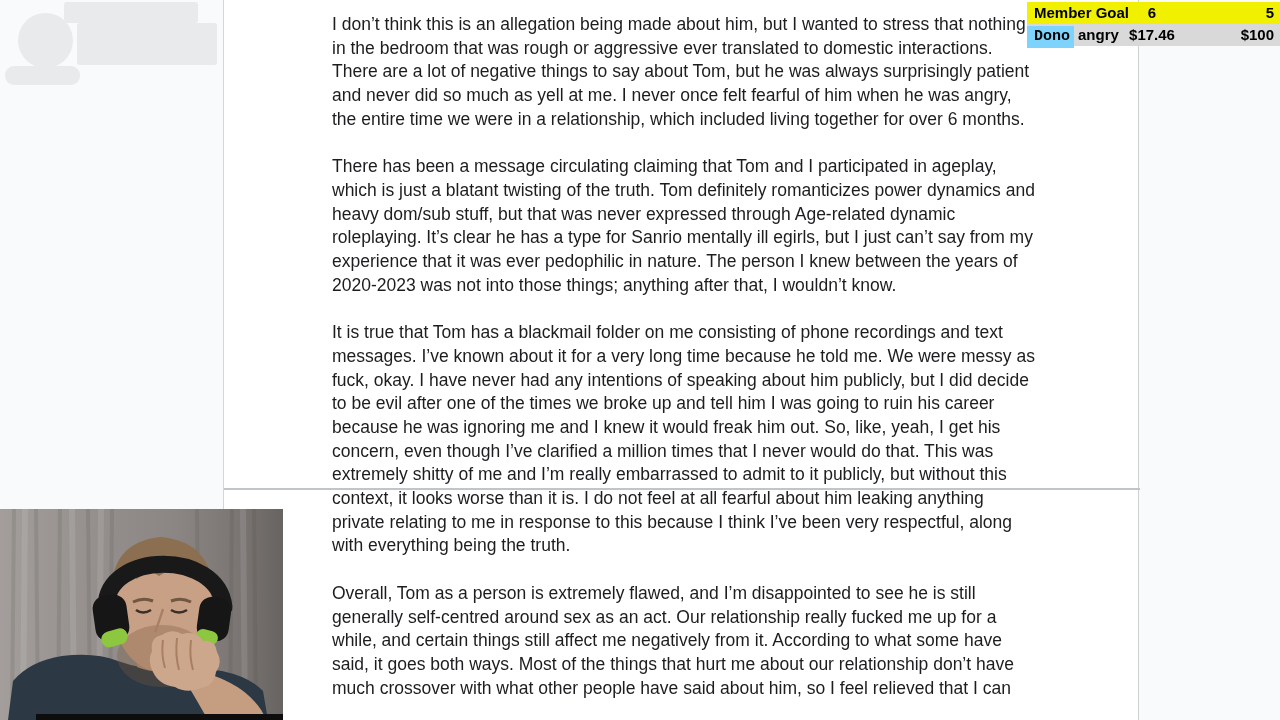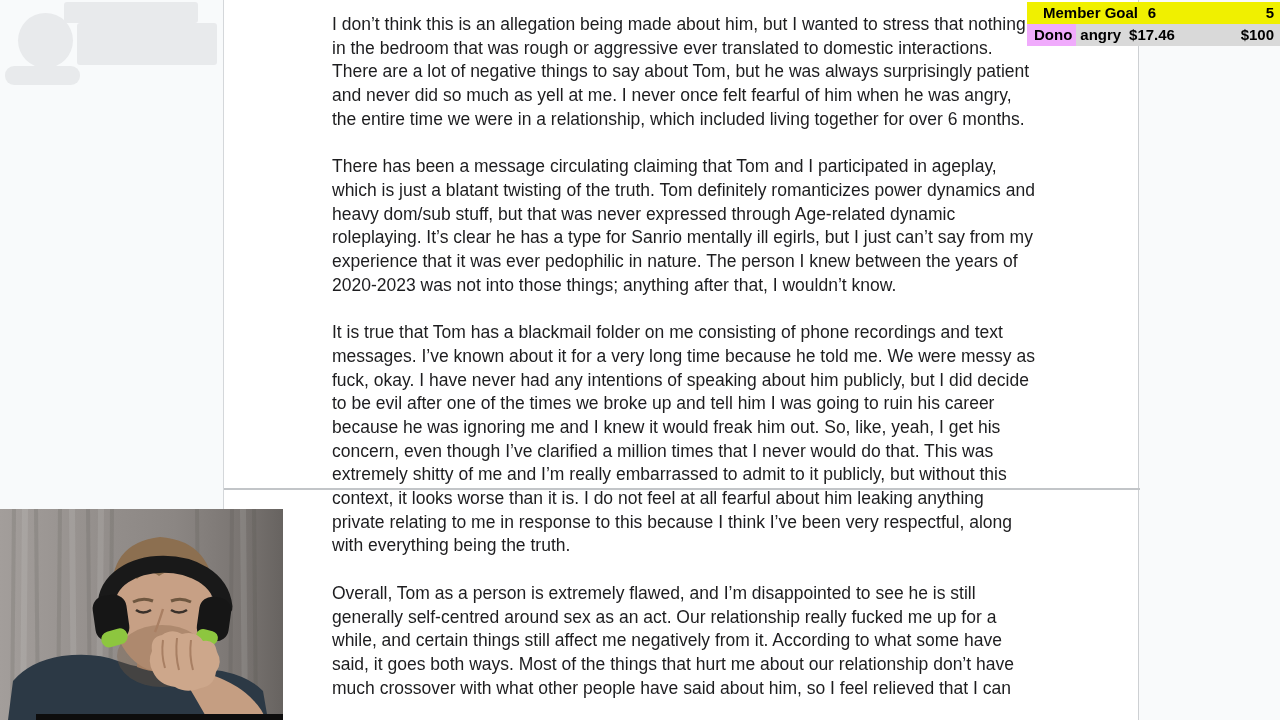--- a/index.html
+++ b/index.html
@@ -25,22 +25,22 @@
   .doc-text p { margin:0 0 23.7px 0; }
 
   .page-break { position:absolute; left:223px; top:488px; width:917px; height:2px; background:#c2c5c8; }
 
   
   .goal-overlay { position:absolute; left:1027px; top:2px; width:253px; font-weight:bold;
                   font-size:15px; color:#000; }
   .goal-row { position:relative; height:22px; line-height:22px; white-space:nowrap; }
   .goal-row.member { background:#f0f000; }
   .goal-row.dono { background:#d9d9d9; }
-  .goal-label { padding-left:16px; }
-  .goal-hl { background:#f0abfc; padding:0 4px 12px 7px; display:inline-block; height:22px; }
+  .goal-label { padding-left:7px; }
+  .goal-hl { background:#7dd3fc; padding:0 4px 12px 7px; display:inline-block; height:22px;font-family:Liberation Mono, monospace; }
   .goal-rest { margin-left:4px; }
   .goal-current { position:absolute; left:95px; width:60px; text-align:center; }
   .goal-target { position:absolute; right:6px; top:0; text-align:right; }
 
   
   .webcam { position:absolute; left:0; top:509px; width:283px; height:211px; overflow:hidden; }
   .webcam svg { display:block; }
 </style>
 </head>
 <body>

